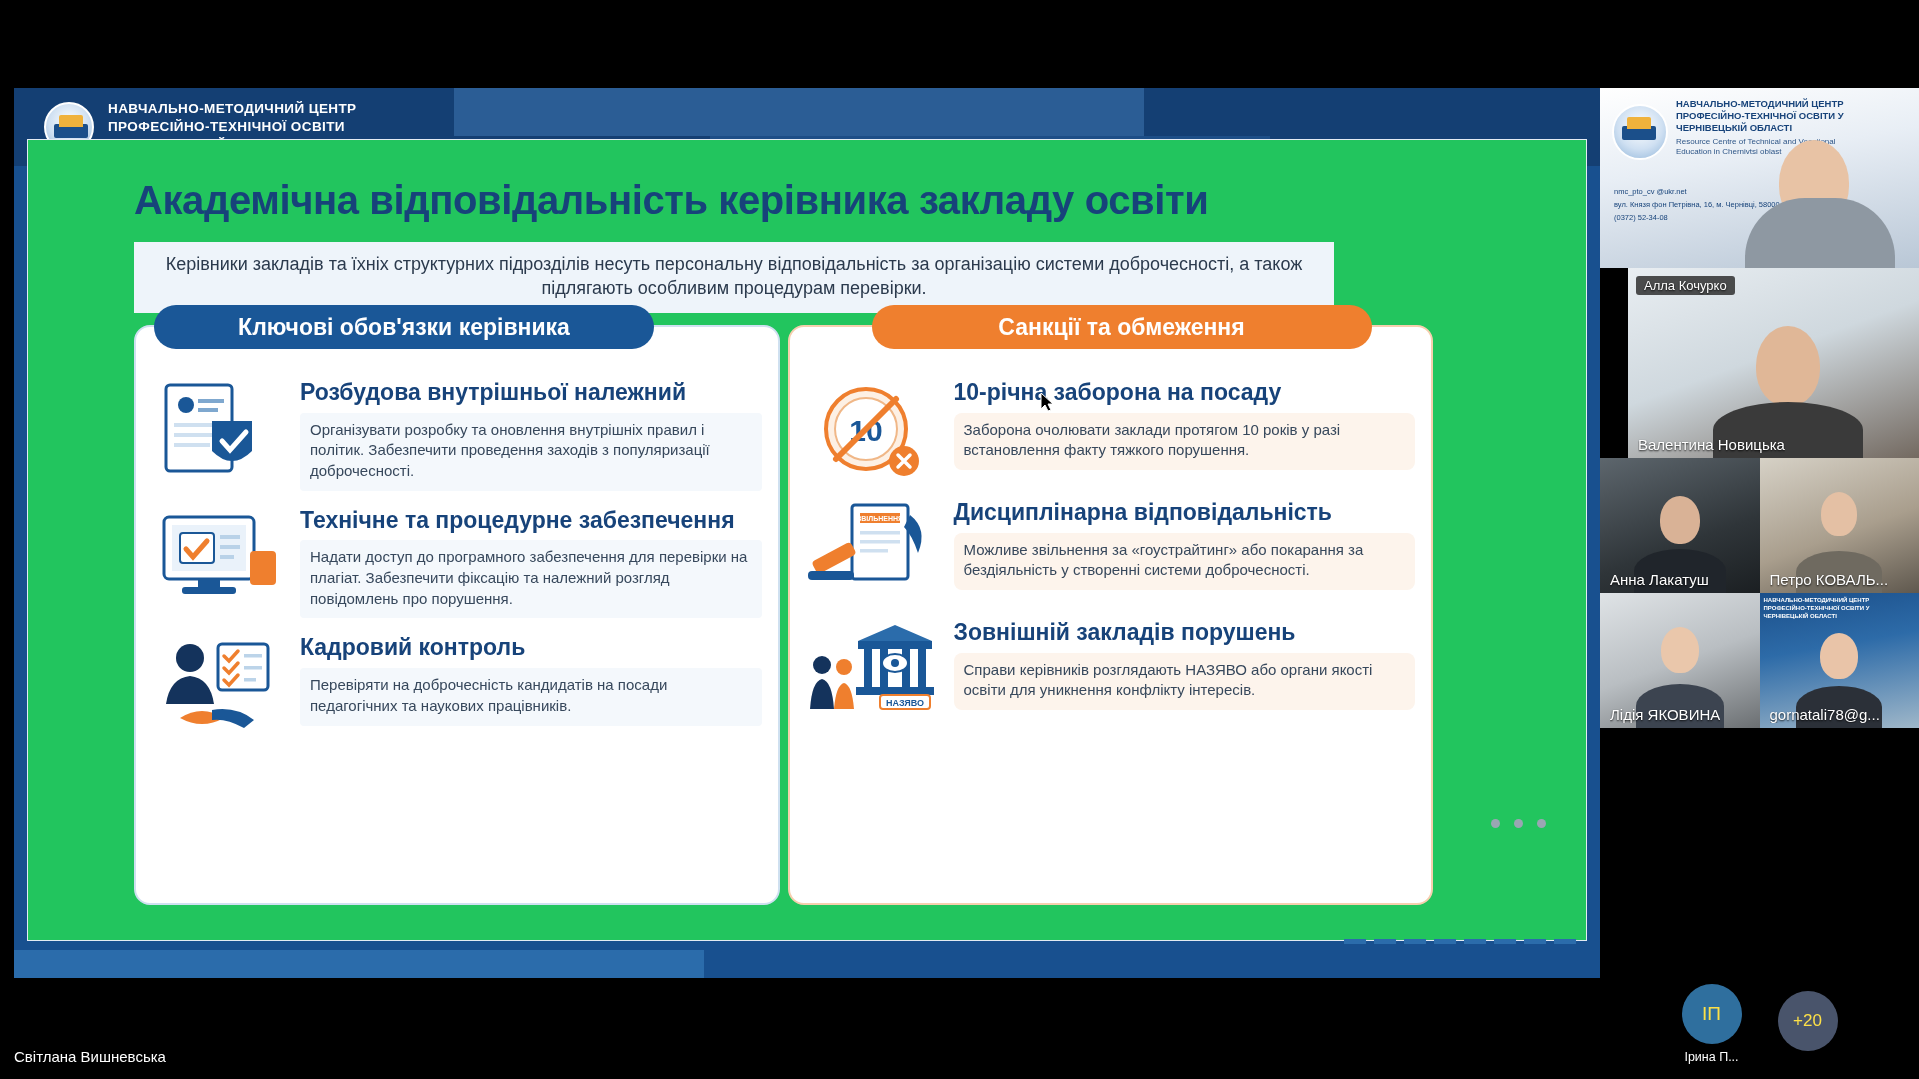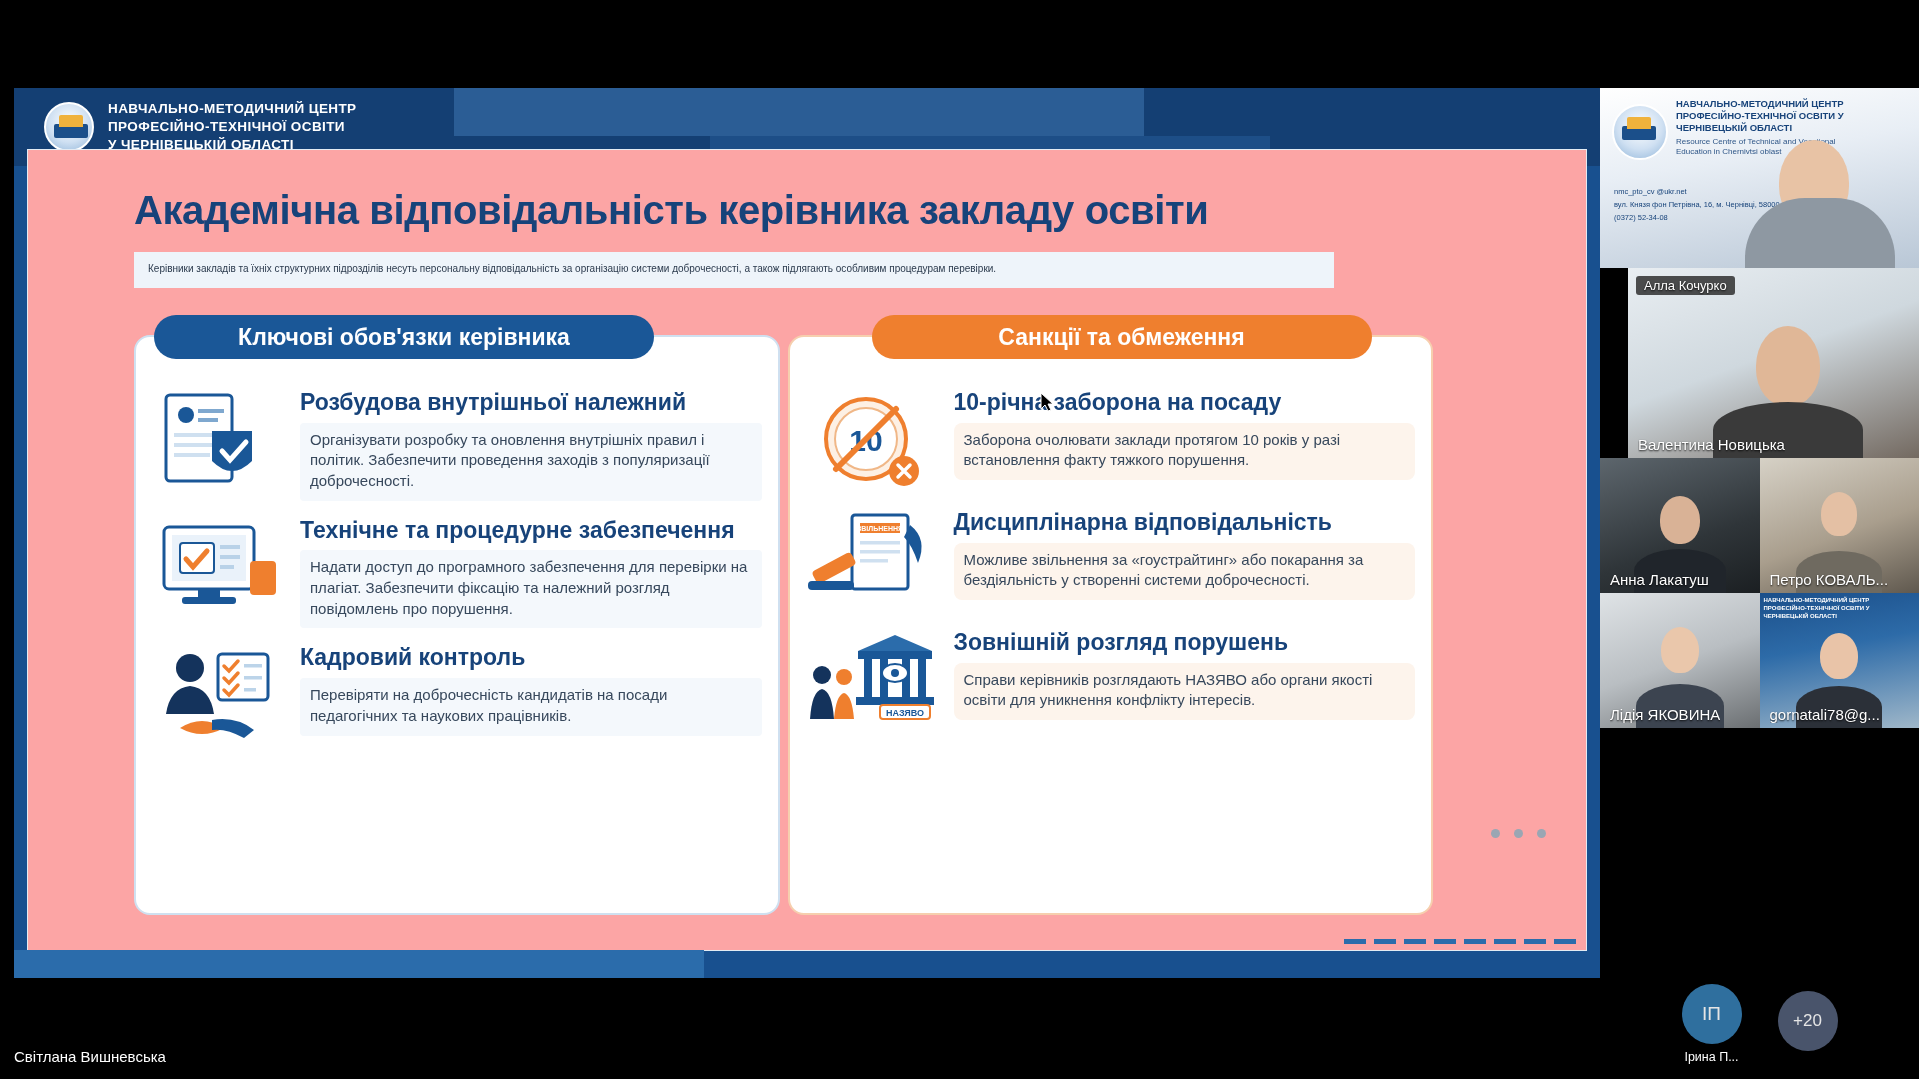--- a/index.html
+++ b/index.html
@@ -55,35 +55,35 @@
     content: ""; position: absolute; left: 13px; top: 11px; width: 24px; height: 12px;
     background: #f0b23c; border-radius: 2px 2px 0 0;
   }
   .logo-text {
     color: #ffffff; font-size: 13.5px; font-weight: bold; line-height: 1.32;
     letter-spacing: .4px; text-transform: uppercase;
   }
 
   
   .slide-card {
-    position: absolute; left: 14px; top: 62px;
+    position: absolute; left: 14px; top: 52px;
     width: 1558px; height: 800px;
-    background: #fca5a5;
+    background: #22c55e;
     box-shadow: 0 0 0 1px #e3ebf3;
   }
   .slide-title {
     position: absolute; left: 106px; top: 38px;
     font-size: 40px; font-weight: bold; color: #17437a;
     letter-spacing: -.4px;
   }
   .slide-lead {
     position: absolute; left: 106px; top: 102px; width: 1200px;
     background: #eef4fa;
     padding: 10px 14px 12px 14px;
-    font-size: 10px; color: #2b3a4d; line-height: 1.35;
+    font-size: 18px; color: #2b3a4d; line-height: 1.35; text-align: center;
   }
 
   .columns {
     position: absolute; left: 106px; top: 185px;
     width: 1299px; height: 580px;
     display: flex; gap: 8px;
   }
   .col {
     position: relative; width: 680px; border-radius: 16px;
     background: #ffffff;
@@ -189,21 +189,21 @@
   
   .avatar-row {
     position: absolute; right: 0; bottom: 0; width: 319px; height: 110px;
     display: flex; align-items: center; justify-content: center; gap: 36px;
     background: #000;
   }
   .avatar-wrap { text-align: center; }
   .avatar {
     width: 60px; height: 60px; border-radius: 50%;
     display: flex; align-items: center; justify-content: center;
-    color: #e5e5e5; font-size: 19px; margin: 0 auto 6px auto;
+    color: #fde047; font-size: 19px; margin: 0 auto 6px auto;
   }
   .avatar.initials { background: #2f6f9e; }
   .avatar.more { background: #49546b; font-size: 17px; }
   .avatar-label { color: #fff; font-size: 12.5px; }
 
   
   .self-name {
     position: absolute; left: 14px; bottom: 14px;
     color: #fff; font-size: 15px;
   }
@@ -367,21 +367,21 @@
                     <circle cx="89" cy="44" r="4" fill="#1a5797"></circle>
                     <rect x="74" y="76" width="50" height="14" rx="3" fill="#ffffff" stroke="#ef7f2e" stroke-width="2"></rect>
                     <text x="99" y="87" font-family="Liberation Sans, sans-serif" font-size="9" font-weight="bold" fill="#1a5797" text-anchor="middle">НАЗЯВО</text>
                     <circle cx="16" cy="46" r="9" fill="#14335c"></circle>
                     <path d="M4 90 Q6 62 16 60 Q26 62 28 90 Z" fill="#14335c"></path>
                     <circle cx="38" cy="48" r="8" fill="#ef7f2e"></circle>
                     <path d="M28 90 Q30 66 38 64 Q46 66 48 90 Z" fill="#ef7f2e"></path>
                   </svg>
                 </div>
                 <div class="item-body">
-                  <div class="item-title">Зовнішній розгляд порушень</div>
+                  <div class="item-title">Зовнішній закладів порушень</div>
                   <div class="item-text">Справи керівників розглядають НАЗЯВО або органи якості освіти для уникнення конфлікту інтересів.</div>
                 </div>
               </div>
 
             </div>
           </div>
 
         </div>
 
         <div class="slide-dots">

